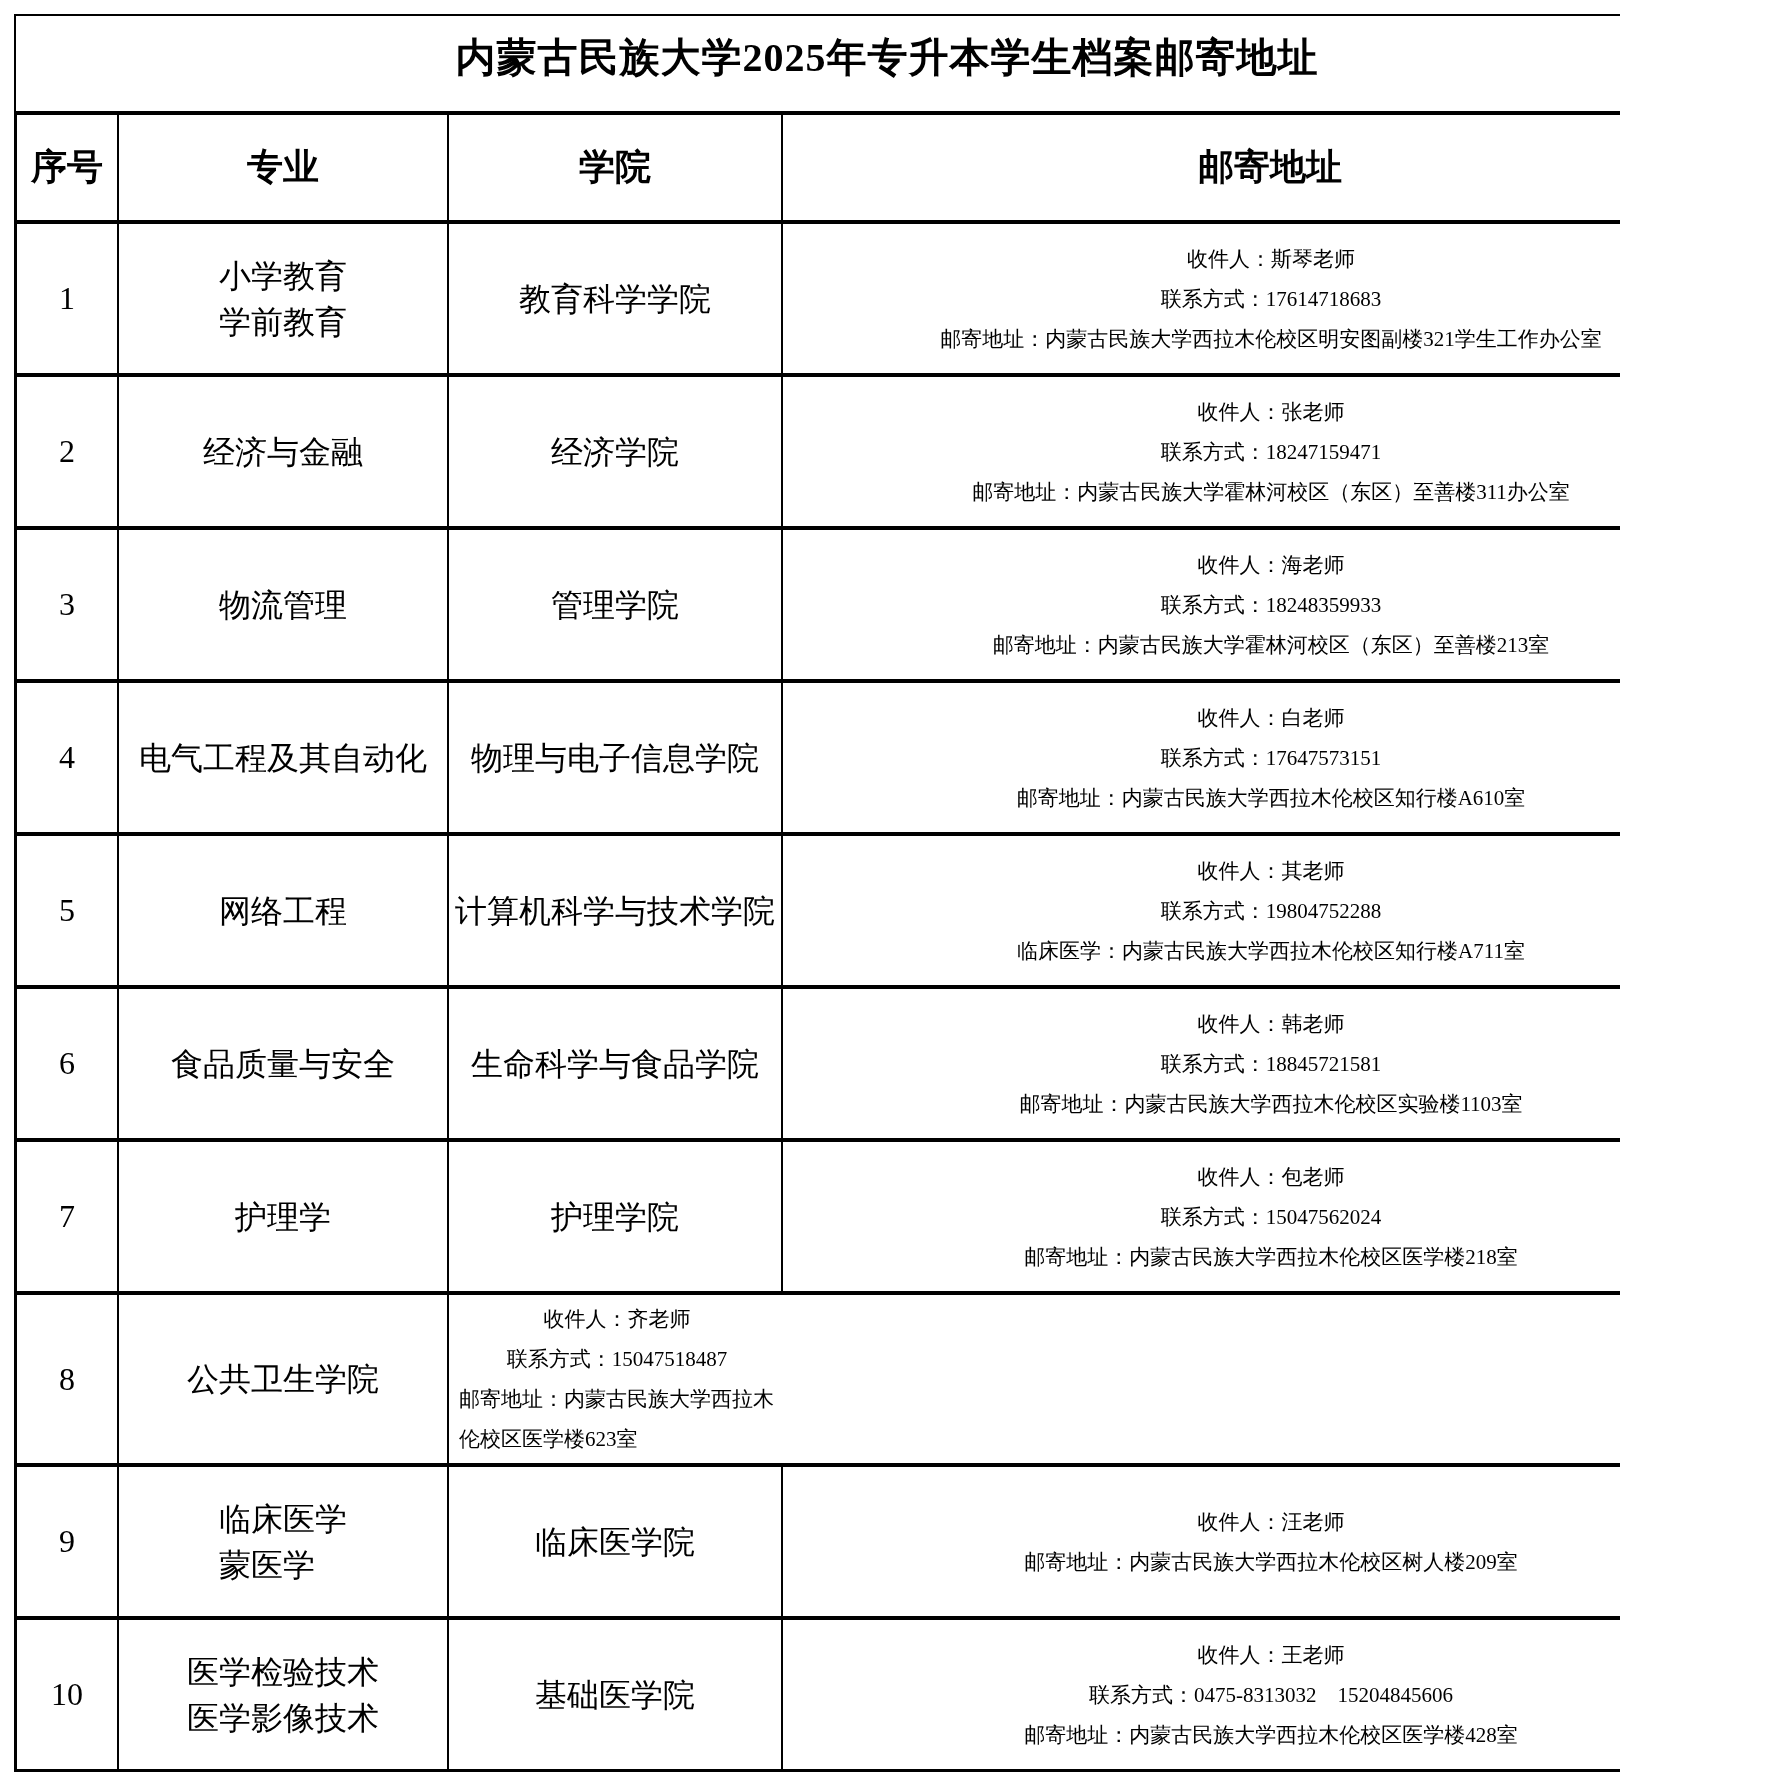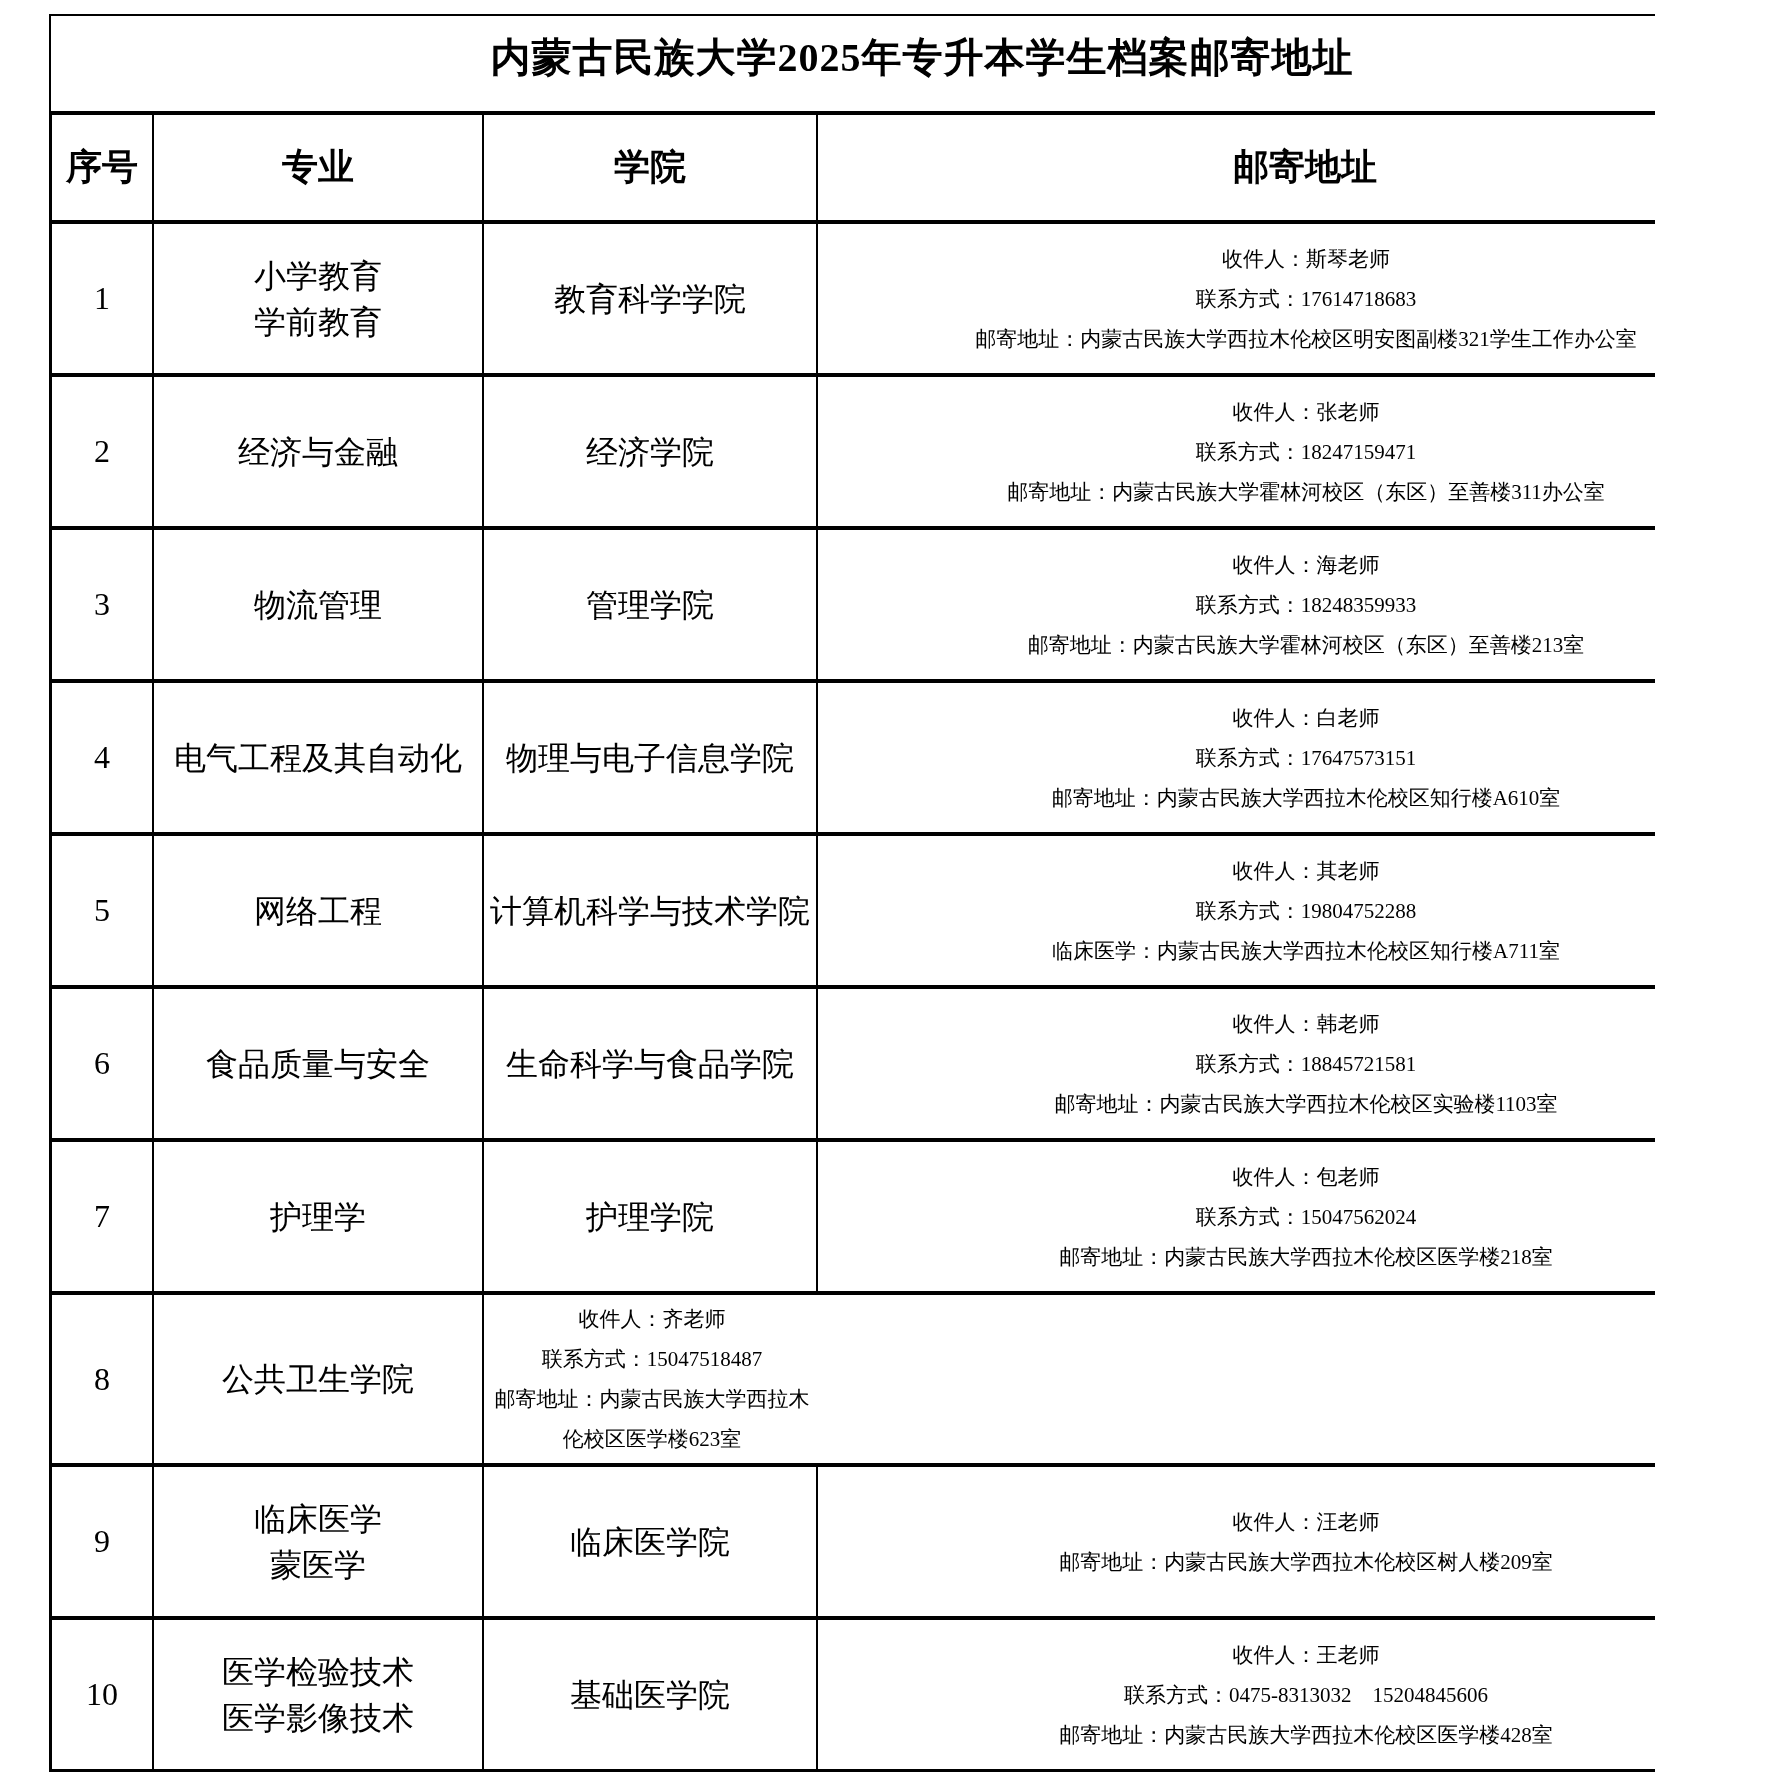--- a/index.html
+++ b/index.html
@@ -8,21 +8,20 @@
     background: #ffffff;
   }
   .page {
     position: relative;
     width: 1620px;
     height: 1782px;
     background: #ffffff;
     overflow: hidden;
     font-family: "Liberation Serif", "DejaVu Serif", serif;
     color: #000;
-    margin-left: 35px;
   }
   .doc {
     position: absolute;
     left: 14px;
     top: 14px;
     width: 1746px;
     box-sizing: border-box;
   }
   
   .title-block {
@@ -58,21 +57,20 @@
   .row {
     border-top: 4px solid #000;
     min-height: 149px;
   }
   .header-row > div, .row > div {
     box-sizing: border-box;
     border-right: 2px solid #000;
     display: flex;
     align-items: center;
     justify-content: center;
-    text-align: center;
   }
   .header-row > div:last-child, .row > div:last-child {
     border-right: none;
   }
   .header-cell {
     font-size: 36px;
     font-weight: bold;
   }
   .cell-no {
     font-size: 32px;

